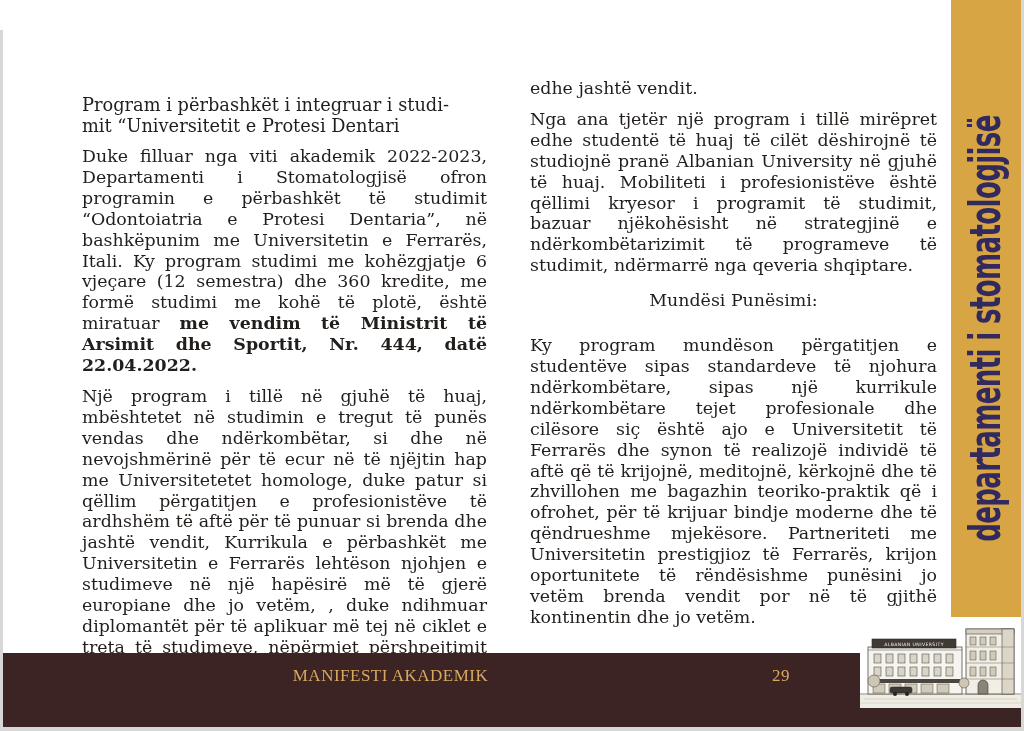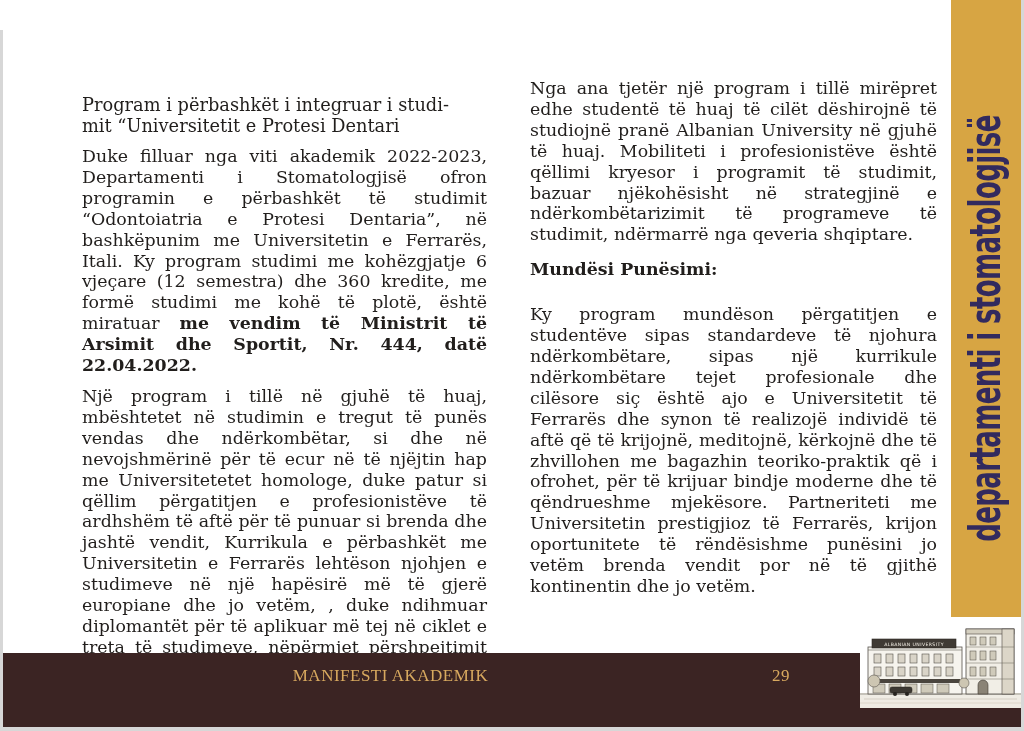--- a/index.html
+++ b/index.html
@@ -28,21 +28,21 @@
   }
 
   
   .col{position:absolute;top:78px;color:var(--body_text,#211e1c);
        font-size:17.4px;line-height:20.9px;text-align:justify;}
   .col-left{left:82px;width:405px;}
   .col-right{left:530px;width:407px;}
   .col h2{font-size:17.8px;line-height:21px;margin:16px 0 10px 0;font-weight:normal;text-align:left;}
   .col p{margin:0 0 10px 0;}
   .col p.cont{text-align-last:justify;}
-  .subhead{font-weight:bold;margin:14px 0 24px 0 !important;text-align:left;}
+  .subhead{font-weight:normal;margin:14px 0 24px 0 !important;text-align:center;}
 
   
   .footer{
     position:absolute;left:0;top:653px;width:1021px;height:74px;
     background:var(--footer_bg,#3b2423);
     color:var(--footer_text,#d8a95f);
     font-family:Liberation Serif, serif;font-size:17px;letter-spacing:.5px;
   }
   .footer .title{position:absolute;left:0;right:240px;top:13px;text-align:center;}
   .footer .pagenum{position:absolute;left:772px;top:13px;}
@@ -66,20 +66,21 @@
   <div class="col col-left">
     <h2>
       <span>Program i përbashkët i integruar i studi-</span><br>
       <span>mit “Universitetit e Protesi Dentari</span>
     </h2>
     <p><span>Duke filluar nga viti akademik 2022-2023, Departamenti i Stomatologjisë ofron programin e përbashkët të studimit “Odontoiatria e Protesi Dentaria”, në bashkëpunim me Universitetin e Ferrarës, Itali. Ky program studimi me kohëzgjatje 6 vjeçare (12 semestra) dhe 360 kredite, me formë studimi me kohë të plotë, është miratuar </span><strong>me vendim të  Ministrit të Arsimit dhe Sportit, Nr. 444, datë 22.04.2022.</strong></p>
     <p class="cont">Një program i tillë në gjuhë të huaj, mbështetet në studimin e tregut të punës vendas dhe ndërkombëtar, si dhe në nevojshmërinë për të ecur në të njëjtin hap me Universitetetet homologe, duke patur si qëllim përgatitjen e profesionistëve të ardhshëm të aftë për të punuar si brenda dhe jashtë vendit, Kurrikula e përbashkët me Universitetin e Ferrarës lehtëson njohjen e studimeve në një hapësirë më të gjerë europiane dhe jo vetëm, , duke ndihmuar diplomantët për të aplikuar më tej në ciklet e treta të studimeve, nëpërmjet përshpejtimit të procedurave të aplikimit dhe të pranimit nga Universitete</p>
   </div>
 
   <div class="col col-right">
+    <p>edhe jashtë vendit.</p>
     <p>Nga ana tjetër një program i tillë mirëpret edhe studentë të huaj të cilët dëshirojnë të studiojnë pranë Albanian University në gjuhë të huaj. Mobiliteti i profesionistëve është qëllimi kryesor i programit të studimit, bazuar njëkohësisht në strategjinë e ndërkombëtarizimit të programeve të studimit, ndërmarrë nga qeveria shqiptare.</p>
     <p class="subhead">Mundësi Punësimi:</p>
     <p>Ky program mundëson përgatitjen e studentëve sipas standardeve të njohura ndërkombëtare, sipas një kurrikule ndërkombëtare tejet profesionale dhe cilësore siç është ajo e Universitetit të Ferrarës dhe synon të realizojë individë të aftë që të krijojnë, meditojnë, kërkojnë dhe të zhvillohen me bagazhin teoriko-praktik që i ofrohet, për të krijuar bindje moderne dhe të qëndrueshme mjekësore. Partneriteti me Universitetin prestigjioz të Ferrarës, krijon oportunitete të rëndësishme punësini jo vetëm brenda vendit por në të gjithë kontinentin dhe jo vetëm.</p>
   </div>
 
   <div class="footer">
     <div class="title">MANIFESTI AKADEMIK</div>
     <div class="pagenum">29</div>
   </div>
 

